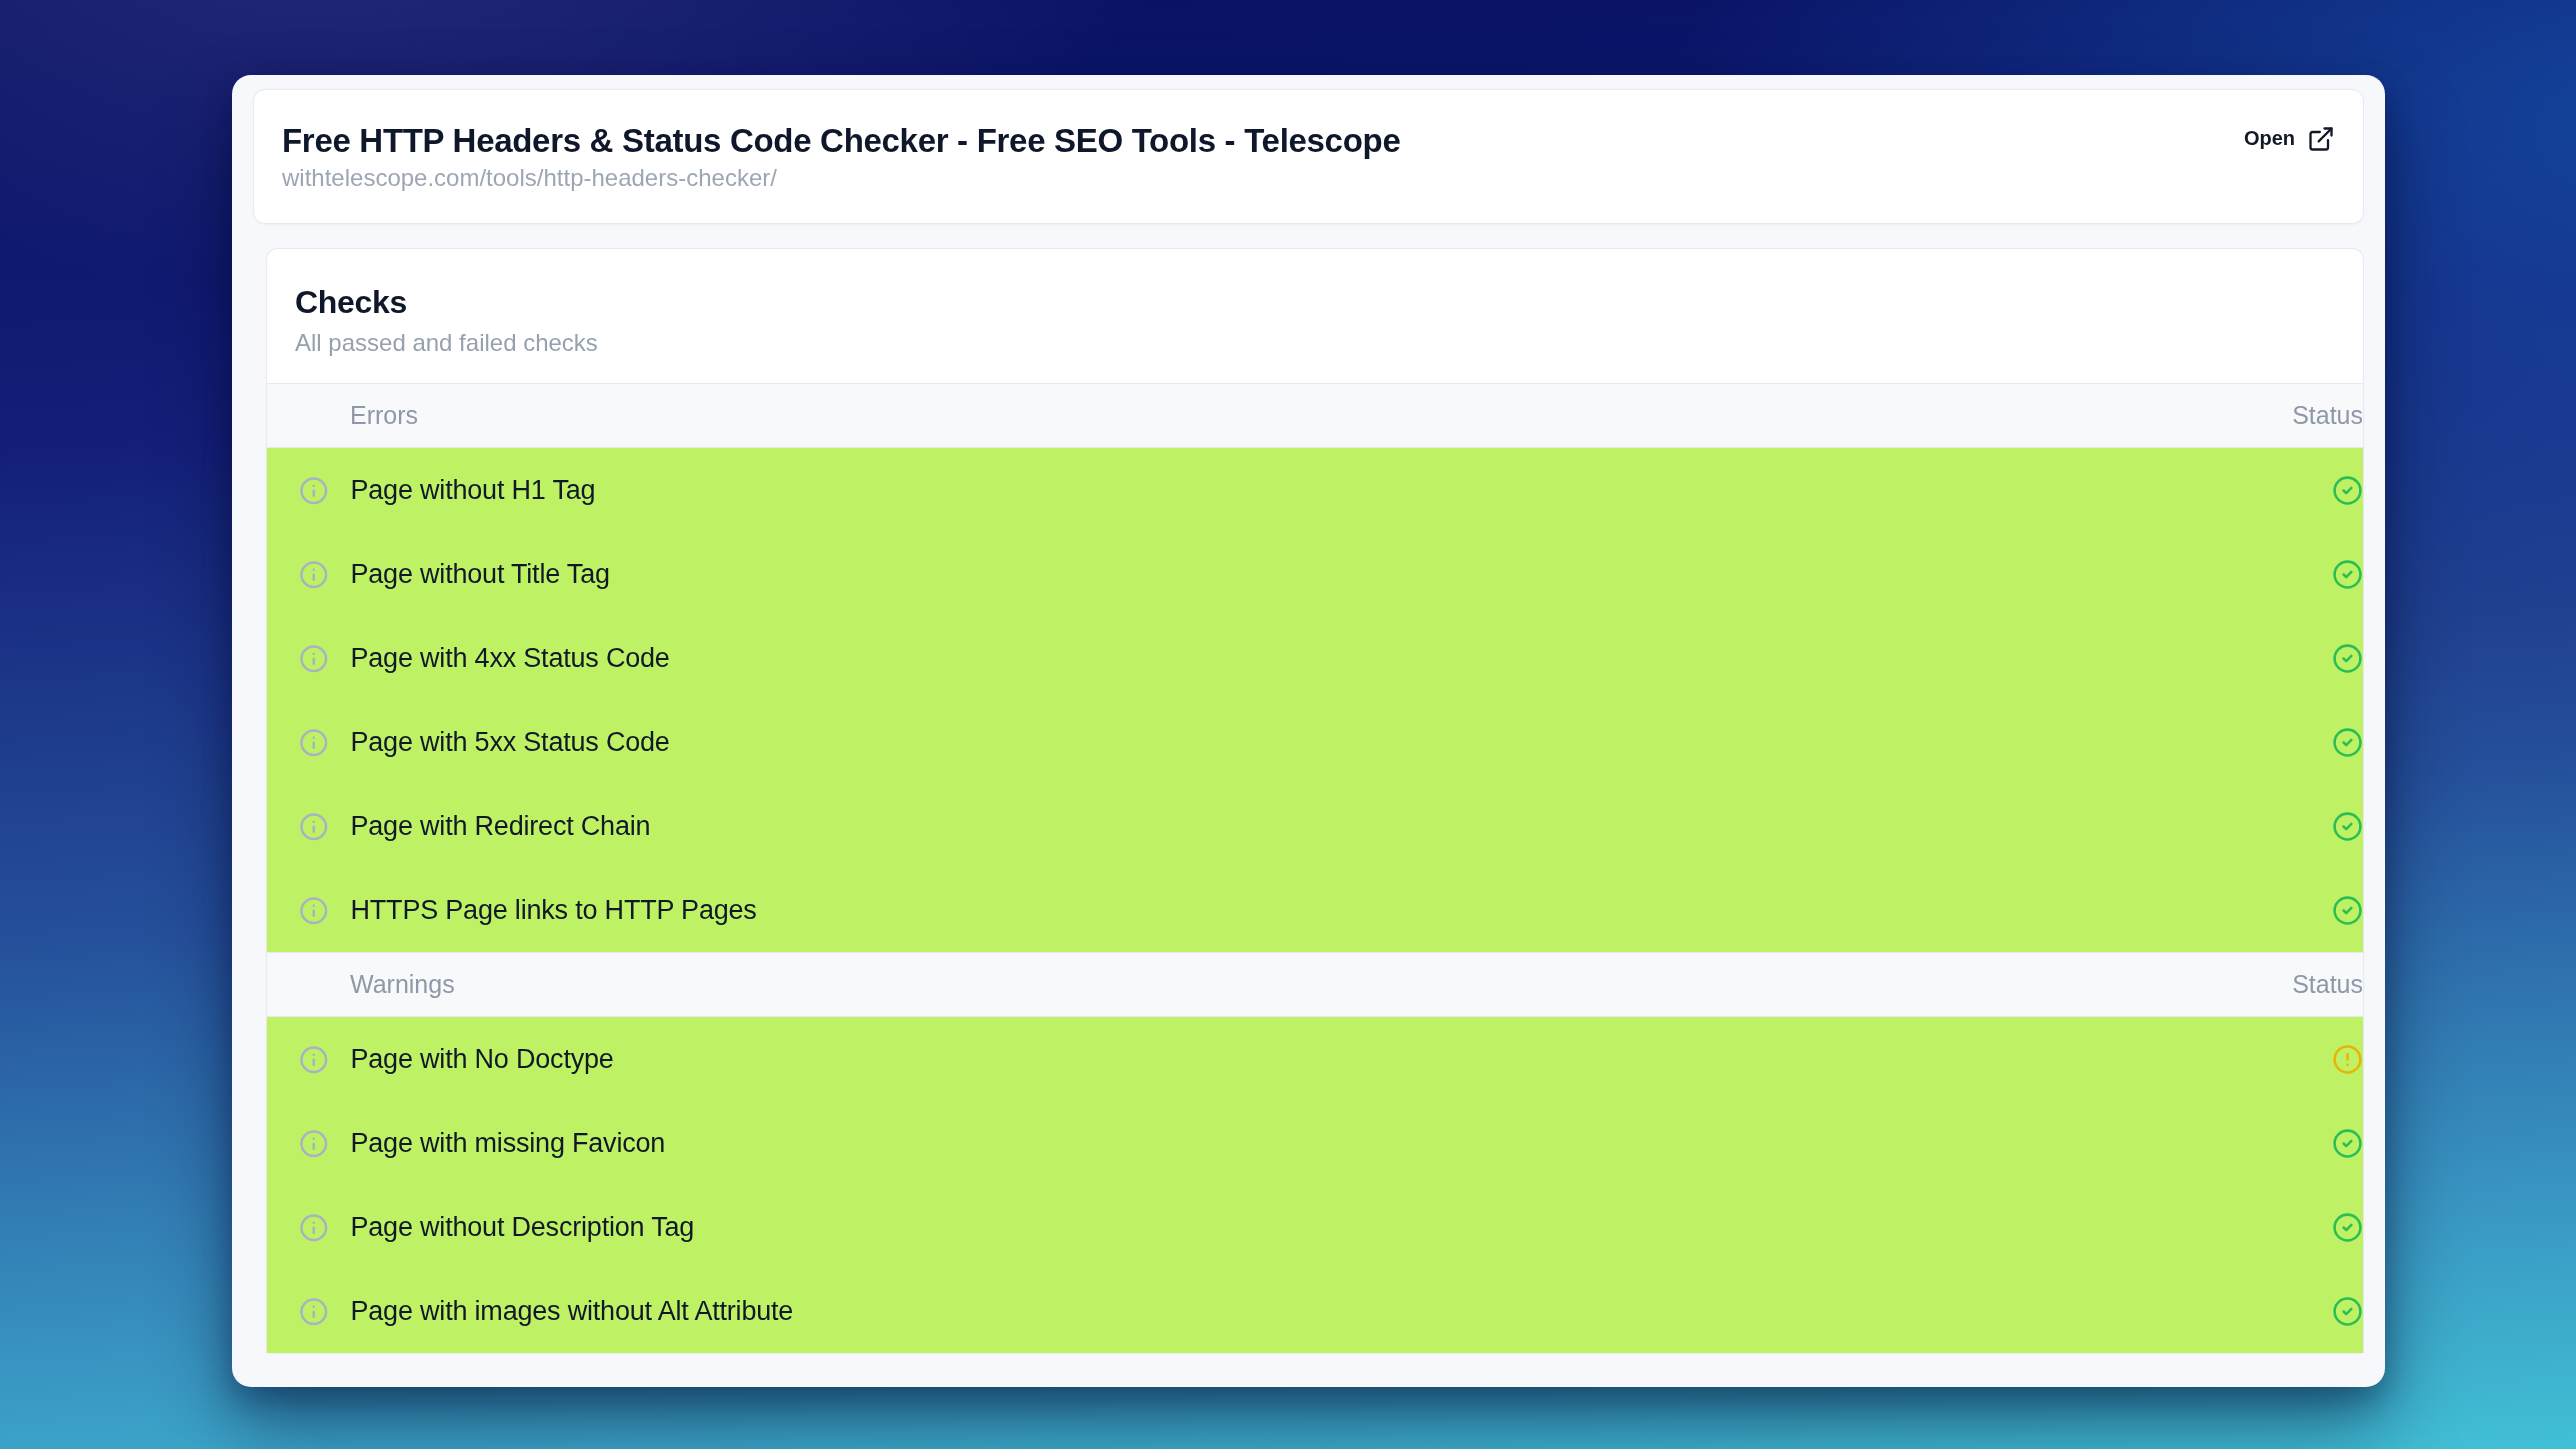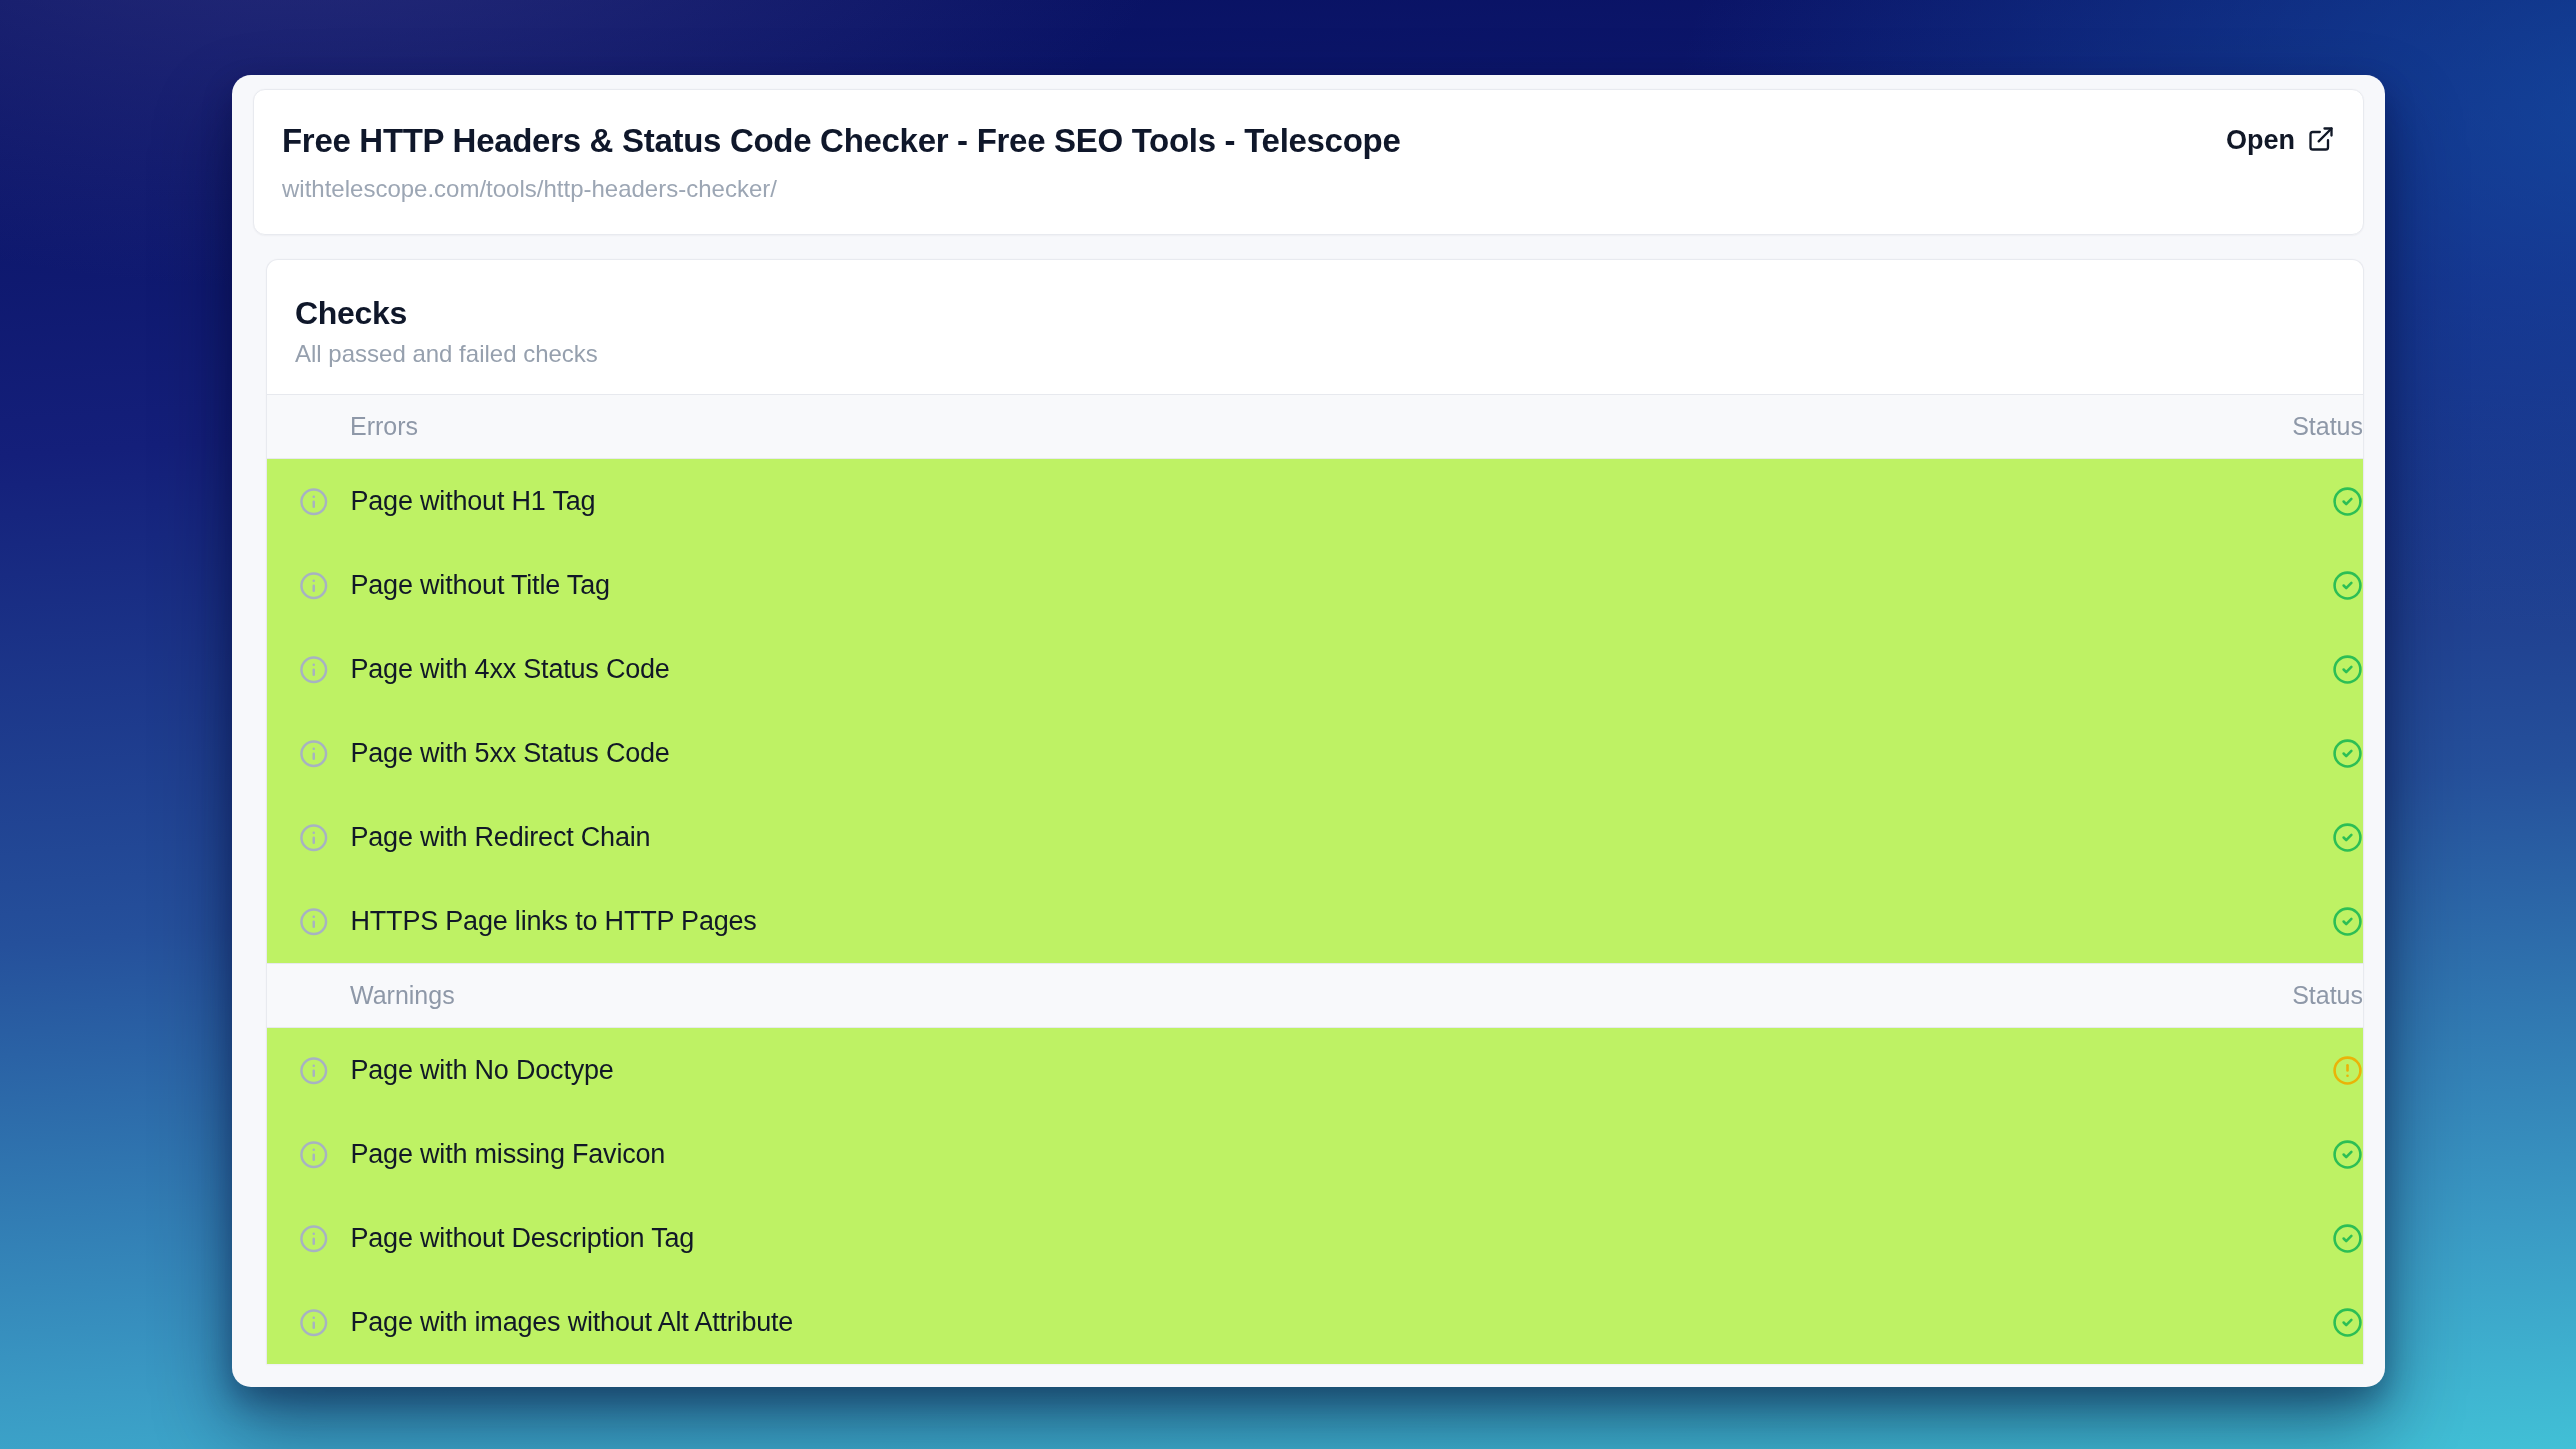--- a/index.html
+++ b/index.html
@@ -40,30 +40,31 @@
     margin-bottom: 24px;
   }
   .page-title {
     font-size: 33px;
     font-weight: 700;
     color: #0f172a;
     letter-spacing: -0.3px;
     line-height: 1.25;
   }
   .page-url {
-    margin-top: 14px;
+    margin-top: 3px;
     font-size: 24px;
     color: #9ca6b4;
     font-weight: 400;
   }
   .open-link {
     display: flex;
+    align-items: center;
     gap: 12px;
     margin-top: 5.2px;
-    font-size: 27px;
+    font-size: 20px;
     font-weight: 600;
     color: #111827;
     cursor: pointer;
     white-space: nowrap;
   }
   .open-link svg { display: block; }
 
   .checks-card {
     border-radius: 12px 12px 0 0;
     border-bottom: none;

